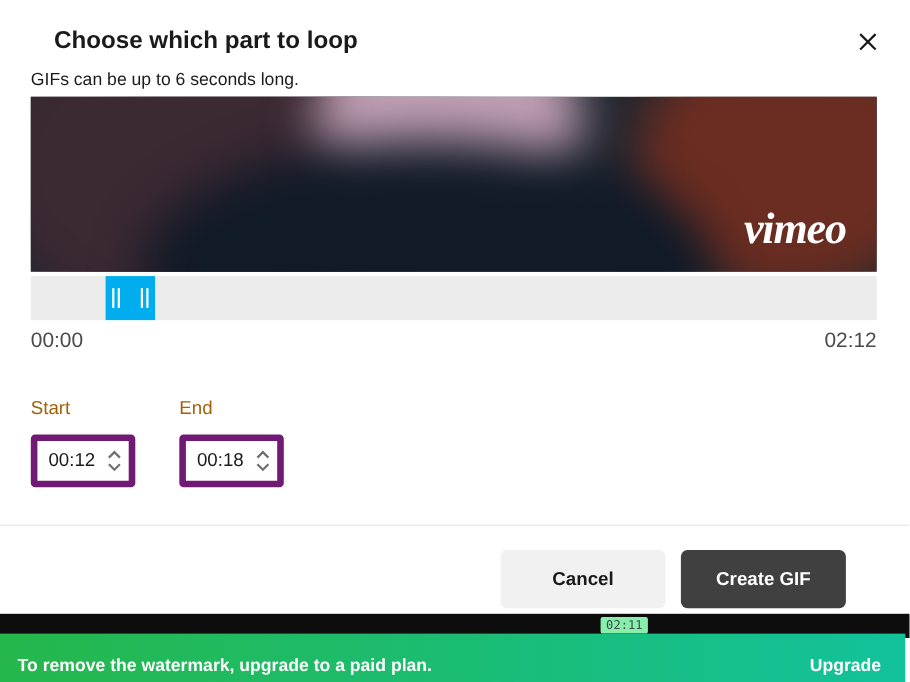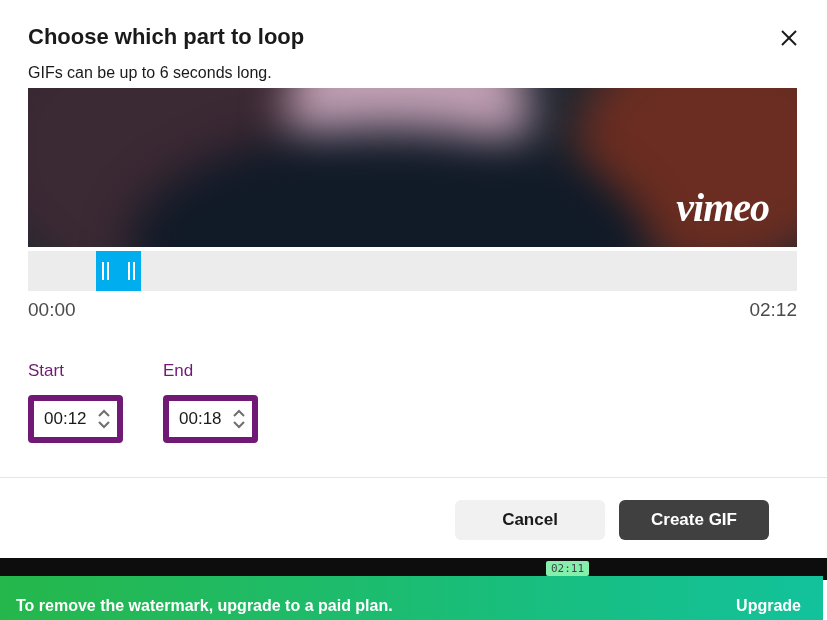--- a/index.html
+++ b/index.html
@@ -12,20 +12,21 @@
     overflow: hidden;
     position: relative;
   }
   .dialog {
     padding: 24px 28px 0 28px;
   }
   .hdr {
     display: flex;
     justify-content: space-between;
     align-items: flex-start;
+    margin-left: 21px;
   }
   .title {
     font-size: 22px;
     font-weight: 700;
     margin: 0;
     color: #1a1a1a;
   }
   .close {
     width: 20px;
     height: 20px;
@@ -106,21 +107,21 @@
     gap: 48px;
   }
   .inputs {
     margin-top: 40px;
     display: flex;
     gap: 40px;
   }
   .field label {
     display: block;
     font-size: 17px;
-    color: #701a75;
+    color: #a16207;
     margin-bottom: 14px;
   }
   .stepper {
     border: 6px solid #701a75;
     border-radius: 4px;
     height: 48px;
     width: 95px;
     display: flex;
     align-items: center;
     padding: 0 6px 0 10px;
@@ -141,21 +142,21 @@
     margin: 34px 0 0 -28px;
     width: 827px;
   }
   .actions {
     display: flex;
     justify-content: flex-end;
     gap: 14px;
     padding: 22px 30px 22px 0;
   }
   .btn {
-    height: 40px;
+    height: 53px;
     border: none;
     border-radius: 6px;
     font-size: 17px;
     font-weight: 700;
     padding: 0 28px;
     cursor: pointer;
   }
   .btn-cancel { background: #f1f1f1; color: #1a1a1a; min-width: 150px; }
   .btn-create { background: #404040; color: #fff; min-width: 150px; }
   .bgdark {

